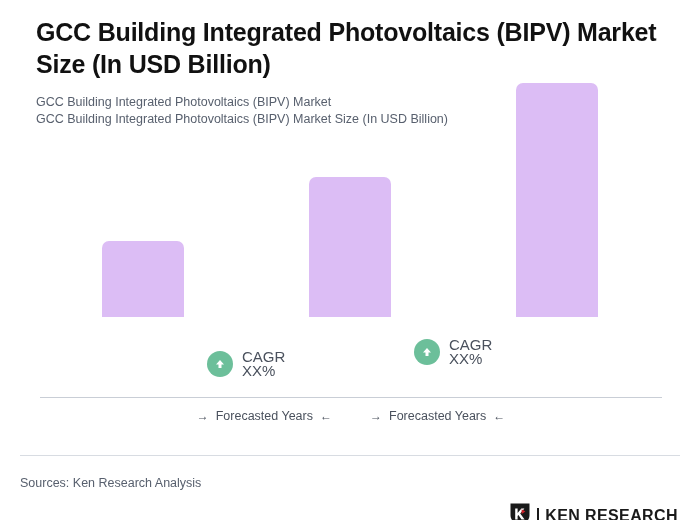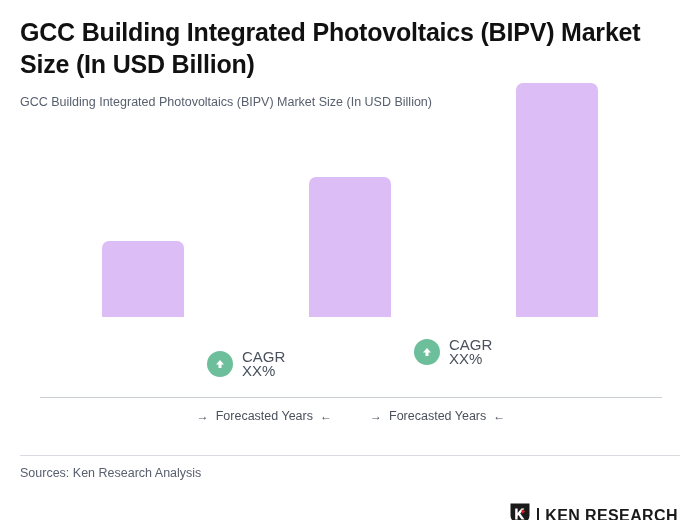--- a/index.html
+++ b/index.html
@@ -12,21 +12,21 @@
     height: 520px;
     font-family: "Liberation Sans", sans-serif;
     color: #3d4450;
     position: relative;
     overflow: hidden;
   }
 
   
   .header {
     position: absolute;
-    left: 20px;
+    left: 36px;
     top: 16px;
     width: 660px;
   }
   .chart-title {
     font-size: 25px;
     line-height: 32px;
     font-weight: bold;
     color: #111111;
     letter-spacing: -0.2px;
     margin: 0;
@@ -125,21 +125,21 @@
     position: absolute;
     left: 20px;
     top: 455px;
     width: 660px;
     height: 1px;
     background: #d8dce2;
   }
   .sources {
     position: absolute;
     left: 20px;
-    top: 466px;
+    top: 476px;
     font-size: 12.5px;
     color: #58606e;
   }
   .brand {
     position: absolute;
     right: 22px;
     top: 462px;
     display: flex;
     align-items: center;
     gap: 6px;
@@ -152,20 +152,21 @@
     color: #1a1a1a;
     font-family: "Liberation Sans", sans-serif;
   }
 </style>
 </head>
 <body>
 
 <div class="header">
   <div class="chart-title">GCC Building Integrated Photovoltaics (BIPV) Market Size (In USD Billion)</div>
   <div class="subtitles">
+    <div class="subtitle-line">GCC Building Integrated Photovoltaics (BIPV) Market</div>
     <div class="subtitle-line">GCC Building Integrated Photovoltaics (BIPV) Market Size (In USD Billion)</div>
   </div>
 </div>
 
 <div class="plot">
 
   <div class="bar-label" style="left:102px; top:283px; width:82px;">
     <span>~USD</span><br>
     <span>XX Bn</span>
   </div>

